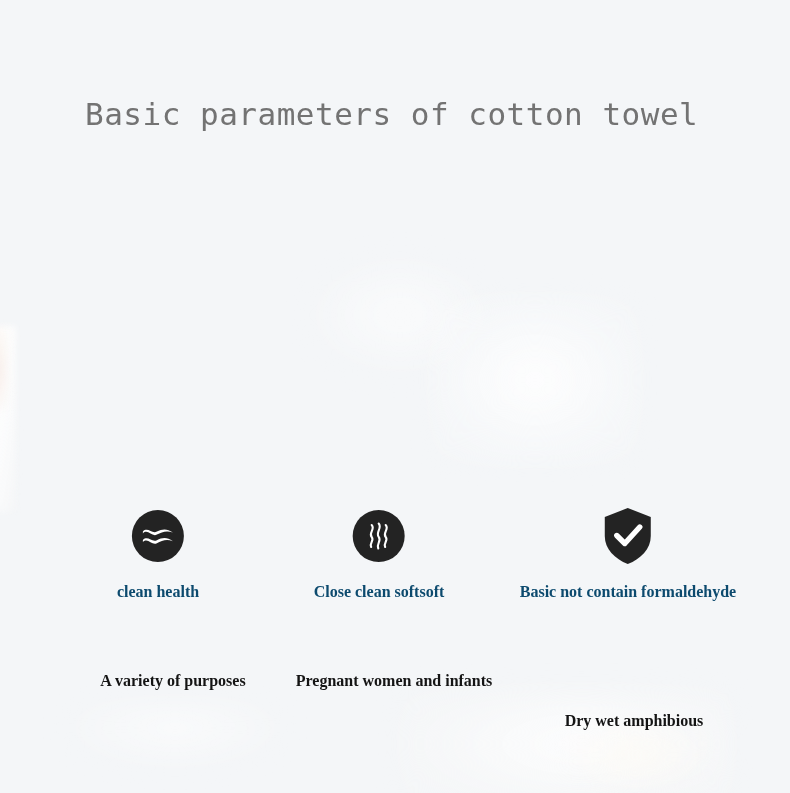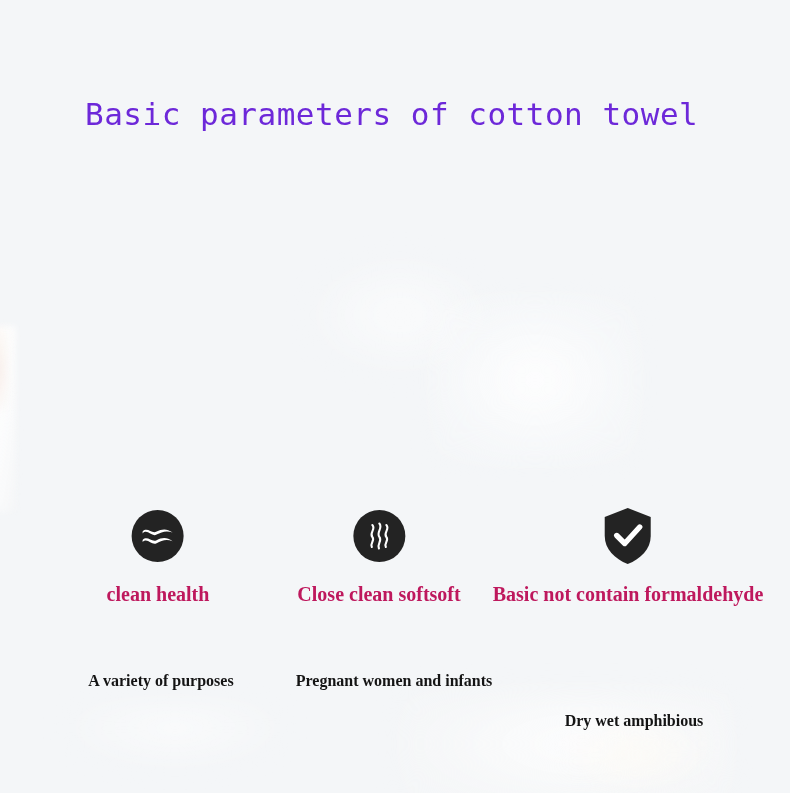--- a/index.html
+++ b/index.html
@@ -104,21 +104,21 @@
 
   
   #title {
     position: absolute;
     left: 85px;
     top: 96px;
     font-family: "DejaVu Sans Mono", "Liberation Mono", monospace;
     font-size: 31px;
     font-weight: 400;
     letter-spacing: 0.5px;
-    color: #6d28d9;
+    color: #737373;
     white-space: nowrap;
   }
 
   
   #spec-list {
     position: absolute;
     left: 199px;
     top: 170px;
     width: 560px;
   }
@@ -147,23 +147,23 @@
   }
   .feature-icon-wrap {
     height: 64px;
     display: flex;
     align-items: center;
     justify-content: center;
   }
   .feature-label {
     margin-top: 15px;
     font-family: "Liberation Serif", "DejaVu Serif", serif;
-    font-size: 20px;
+    font-size: 16px;
     font-weight: 700;
-    color: #be185d;
+    color: #0c4a6e;
     white-space: nowrap;
   }
 
   #feature-0 { left: 158px; transform: translateX(-50%); }
   #feature-1 { left: 379px; transform: translateX(-50%); }
   #feature-2 { left: 628px; transform: translateX(-50%); }
 
   
   #bottom-row {
     position: absolute;
@@ -174,21 +174,21 @@
   }
   .bottom-label {
     position: absolute;
     top: 0;
     font-family: "Liberation Serif", "DejaVu Serif", serif;
     font-size: 16px;
     font-weight: 700;
     color: #141414;
     white-space: nowrap;
   }
-  #bottom-label-0 { left: 161px; transform: translateX(-50%); }
+  #bottom-label-0 { left: 173px; transform: translateX(-50%); }
   #bottom-label-1 { left: 394px; transform: translateX(-50%); }
   #bottom-label-2 { left: 634px; transform: translateX(-50%); margin-top: 40px; }
 </style>
 </head>
 <body>
 
 <div id="page">
 
   <div class="ghost" id="ghost-left-strip"></div>
   <div class="ghost" id="ghost-left-warm"></div>

